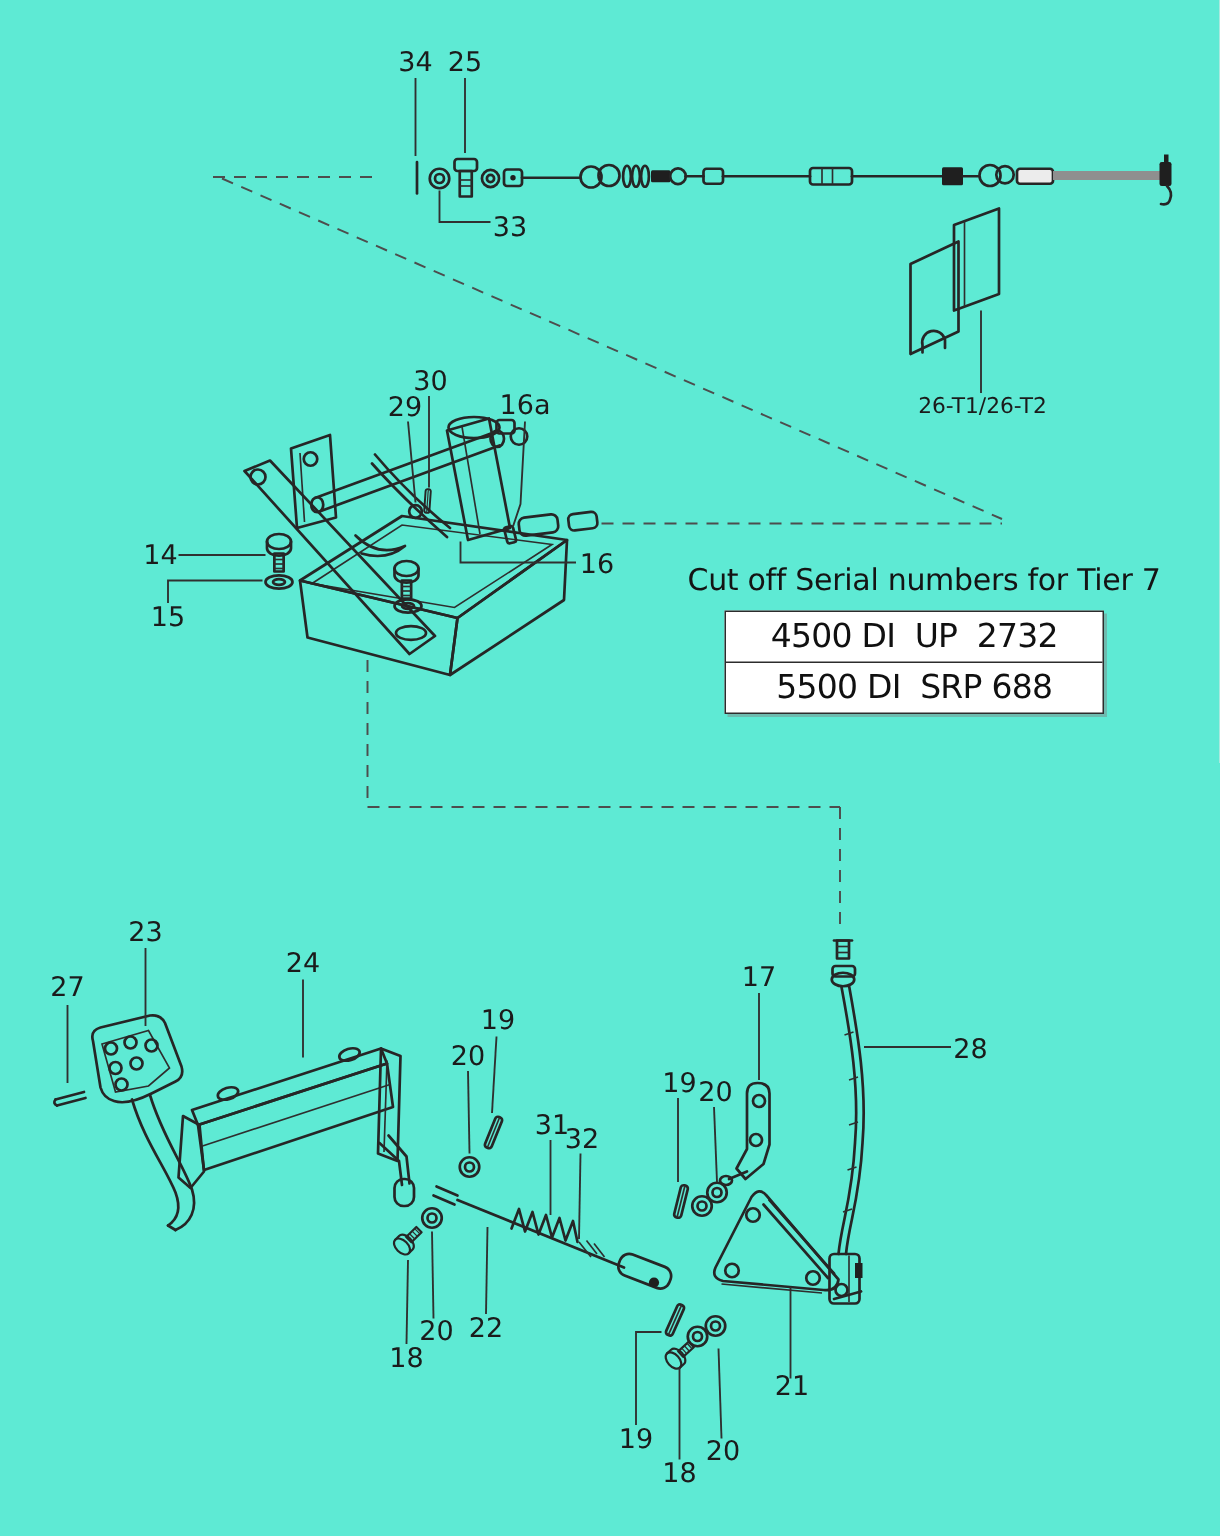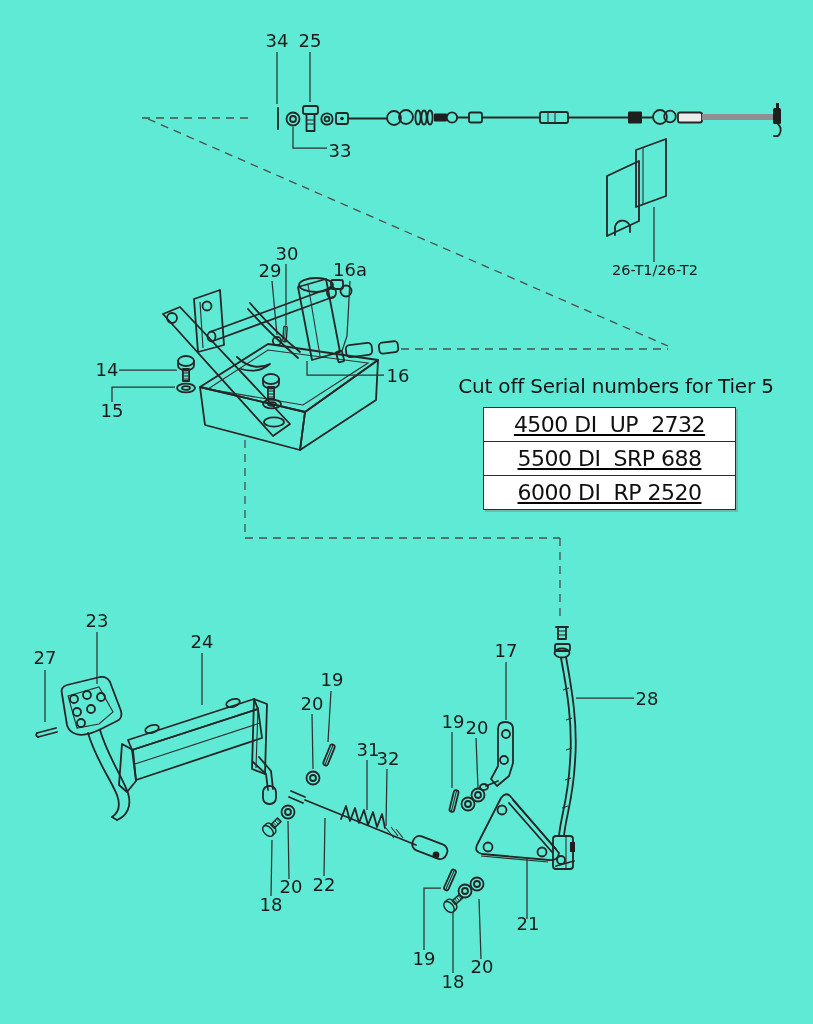--- a/index.html
+++ b/index.html
@@ -13,21 +13,21 @@
   .leader{stroke:#303030;stroke-width:1.25;fill:none;}
   .dash{stroke:#4d4d4d;stroke-width:1.3;fill:none;stroke-dasharray:8 6;}
   .callout{font-size:18px;fill:#1b1b1b;text-anchor:middle;}
   .callout-sm{font-size:14.5px;fill:#1b1b1b;text-anchor:middle;}
   .fill-dark{fill:#1f1f1f;stroke:none;}
   .fill-gray{fill:#8f8f8f;stroke:none;}
   .fill-lt{fill:#ececec;}
   .serial-table{position:absolute;left:450px;top:374px;width:332px;}
   .serial-title{font-size:20px;color:#141414;text-align:center;letter-spacing:-0.2px;white-space:pre;}
   .serial-box{margin:9px 0 0 33px;width:251px;border:1.6px solid #2c2c2c;background:#fff;
-              box-shadow:2px 2px 0 rgba(130,130,130,.45);text-decoration:underline;}
+              box-shadow:2px 2px 0 rgba(130,130,130,.45);}
   .serial-row{height:33px;line-height:33px;text-align:center;font-size:22px;color:#101010;
               border-top:1.4px solid #2c2c2c;white-space:pre;letter-spacing:-0.5px;}
   .serial-row:first-child{border-top:none;}
 </style>
 </head>
 <body>
 
 <div class="stage">
 <svg width="813" height="1024" viewBox="0 0 813 1024">
   <defs>
@@ -356,20 +356,19 @@
     <text class="callout" x="291" y="893">20</text>
     <text class="callout" x="271" y="911">18</text>
     <text class="callout" x="528" y="930">21</text>
     <text class="callout" x="424" y="965">19</text>
     <text class="callout" x="453" y="988">18</text>
     <text class="callout" x="482" y="973">20</text>
   </g>
 </svg>
 
   <div class="serial-table">
-    <div class="serial-title">Cut off Serial numbers for Tier 5</div>
+    <div class="serial-title">Cut off Serial numbers for Tier 7</div>
     <div class="serial-box">
       <div class="serial-row">4500 DI  UP  2732</div>
       <div class="serial-row">5500 DI  SRP 688</div>
-      <div class="serial-row">6000 DI  RP 2520</div>
     </div>
   </div>
 </div>
 
 </body></html>

